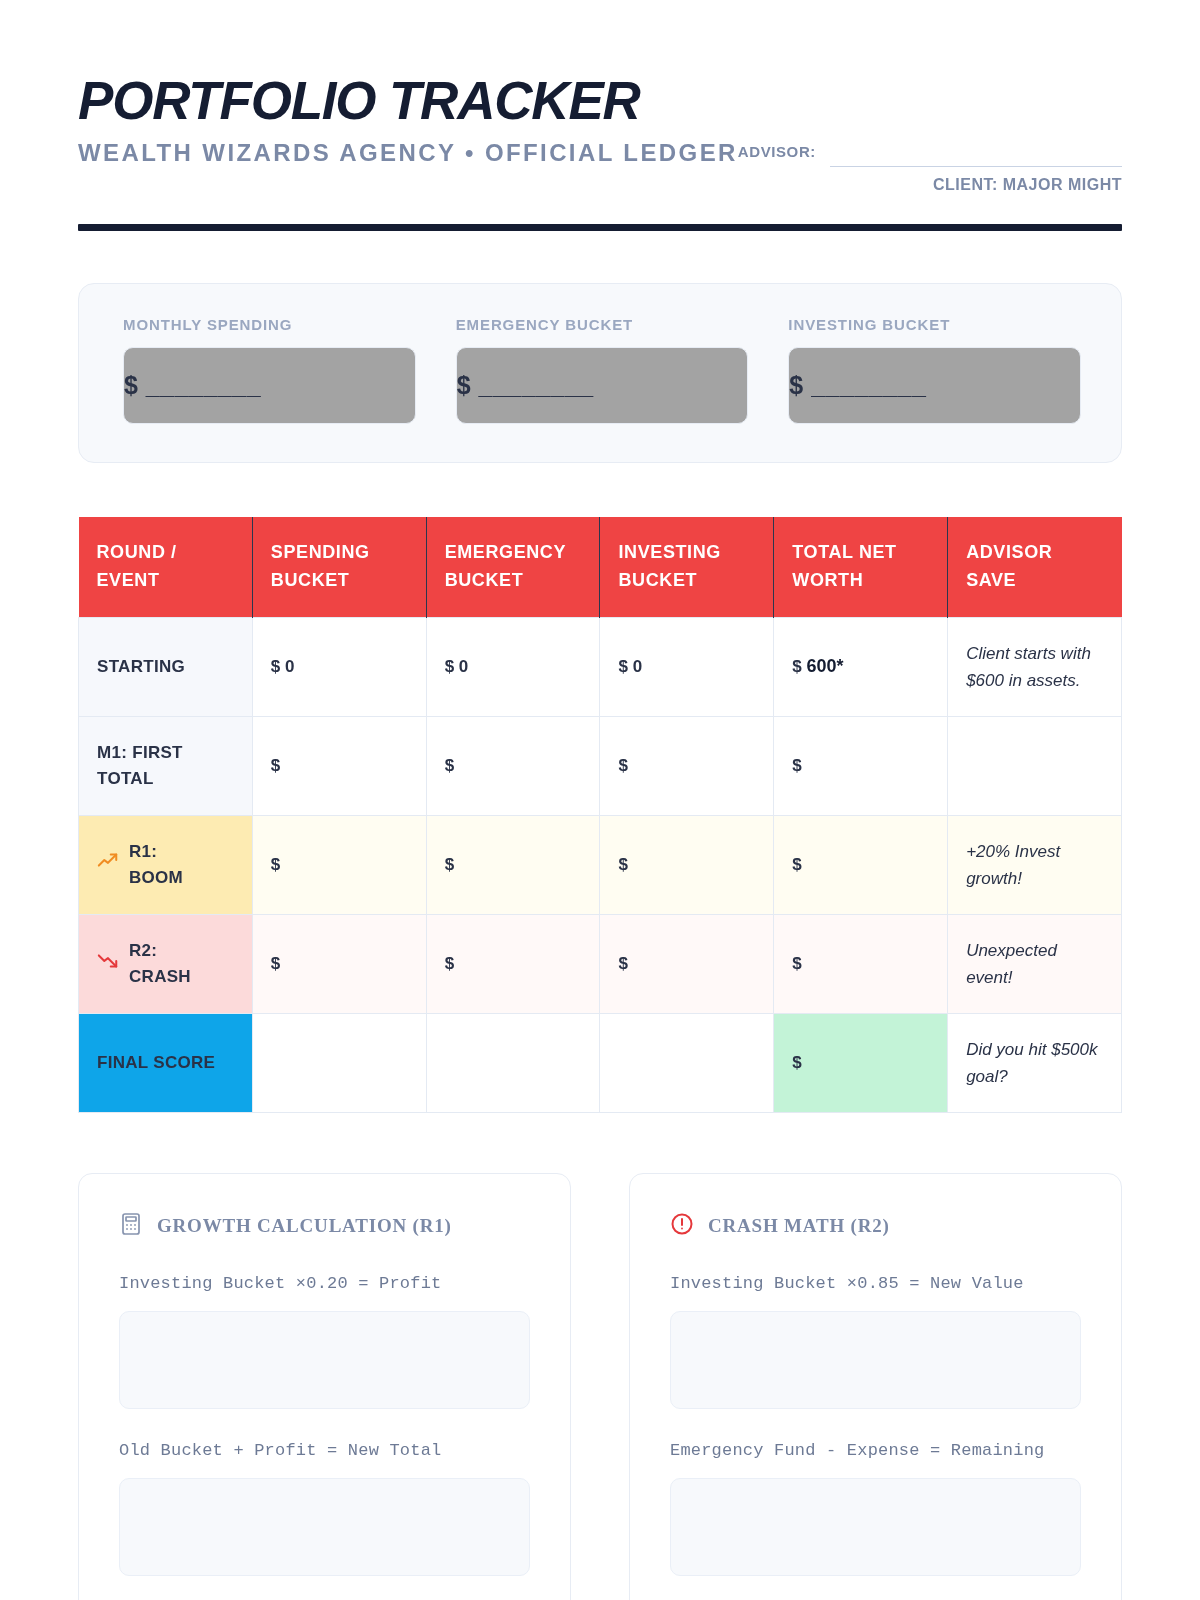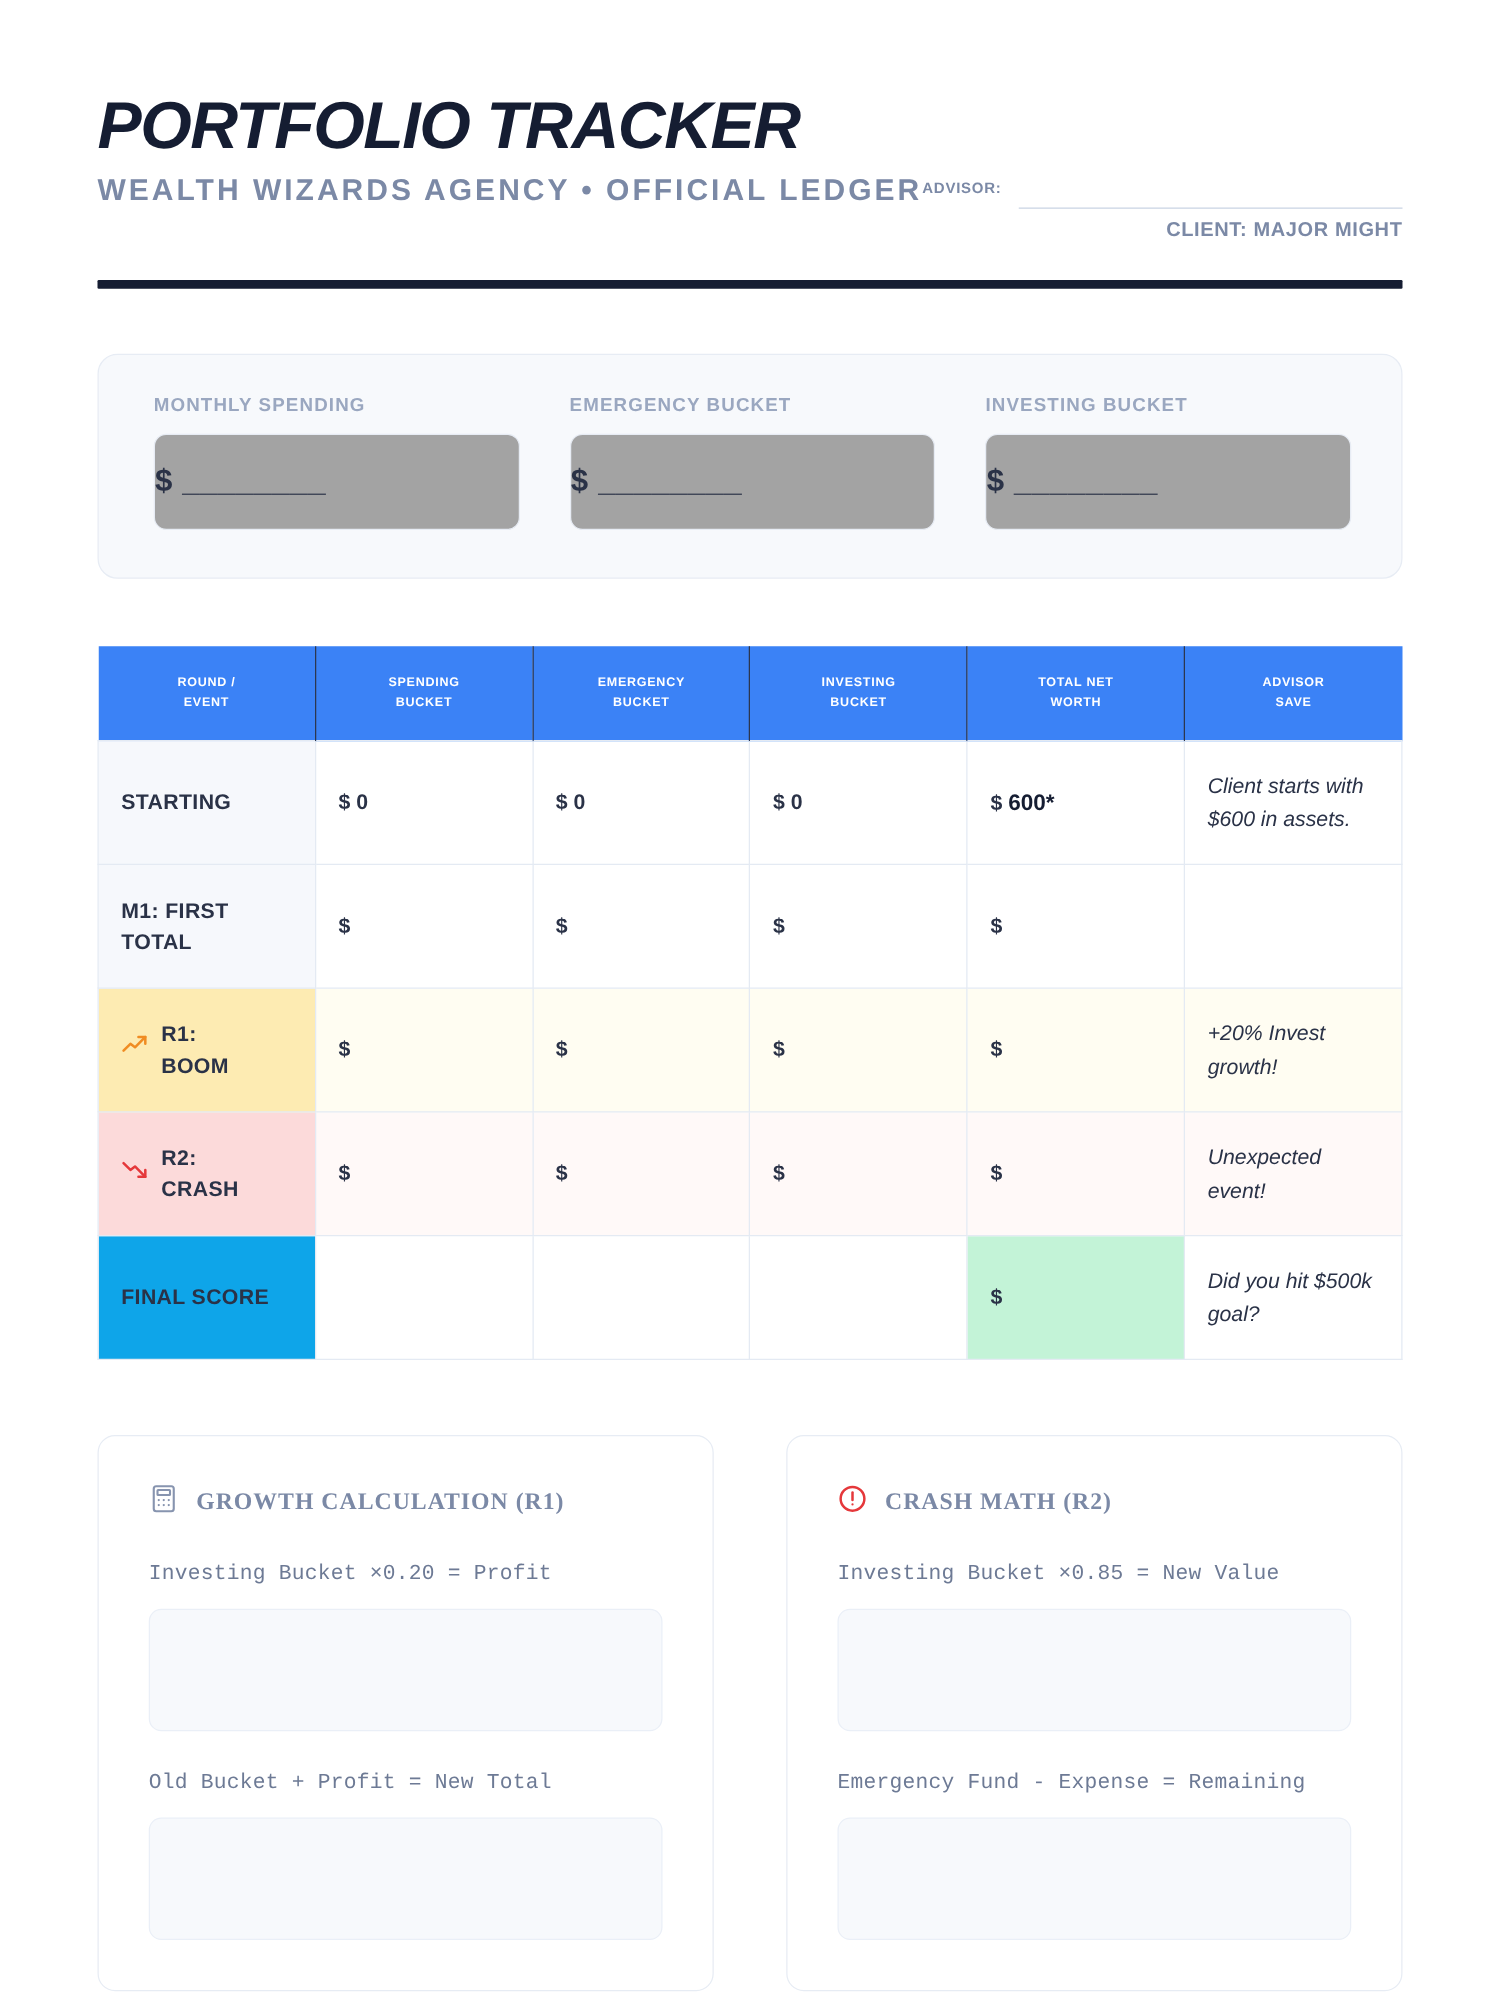--- a/index.html
+++ b/index.html
@@ -50,21 +50,21 @@
   }
 
   .advisor-block {
     flex: 1 1 auto;
     position: relative;
     padding-top: 41px;
     display: flex;
     align-items: flex-start;
   }
   .advisor-label {
-    font-size: 12px;
+    font-size: 15px;
     font-weight: 700;
     letter-spacing: 0.6px;
     color: #7b89a6;
     white-space: nowrap;
     padding-top: 2px;
   }
   .advisor-line {
     flex: 1 1 auto;
     height: 1px;
     margin-left: 14px;
@@ -124,24 +124,24 @@
   }
 
   
   .ledger {
     margin-top: 54px;
     width: 100%;
     border-collapse: collapse;
     table-layout: fixed;
   }
   .ledger th {
-    background: #3b82f6;
+    background: #ef4444;
     color: #ffffff;
-    text-align: center;
-    font-size: 10px;
+    text-align: left;
+    font-size: 18px;
     font-weight: 700;
     letter-spacing: 0.6px;
     line-height: 1.55;
     padding: 22px 18px;
     vertical-align: top;
     border-right: 1px solid #2c364e;
   }
   .ledger th:last-child { border-right: none; }
 
   .ledger td {

